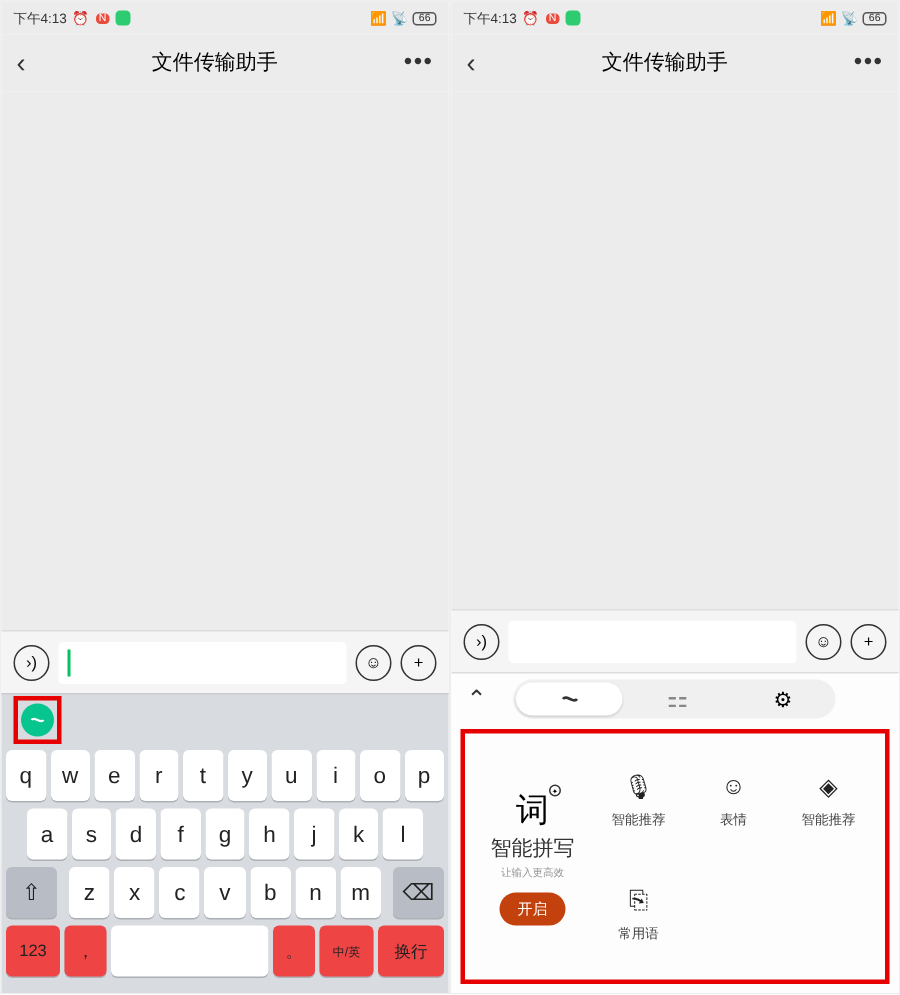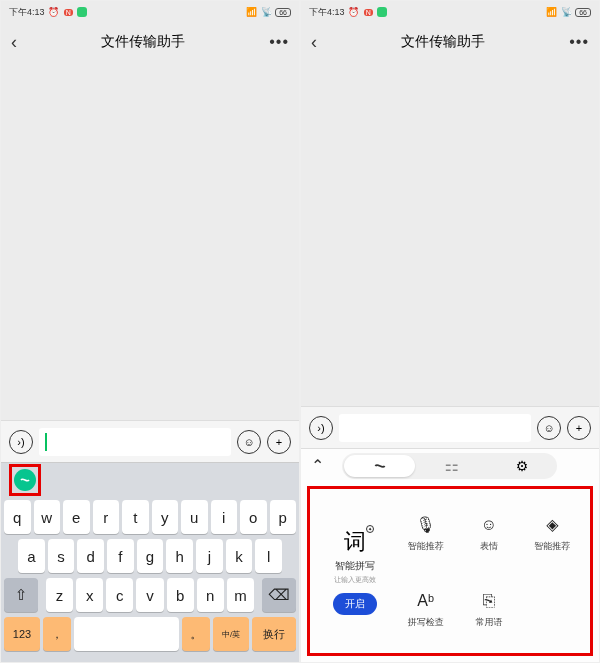--- a/index.html
+++ b/index.html
@@ -21,37 +21,37 @@
   .text-input { flex: 1; height: 28px; background: #fff; border-radius: 3px; display: flex; align-items: center; padding: 0 6px; }
   .cursor { width: 1.5px; height: 18px; background: #07c160; }
   
   .kbd-top { height: 34px; display: flex; align-items: center; padding: 0 8px; background: #d8dbe0; border-top:1px solid #ccc;}
   .red-box { border: 3px solid #e60000; padding: 2px; }
   .green-circ { width: 22px; height: 22px; background: #07c58f; border-radius: 50%; display:flex; align-items:center; justify-content:center;}
   .green-circ svg { width:12px; height:12px; }
   .keyboard { background: #d8dbe0; padding: 4px 3px 6px; }
   .krow { display: flex; gap: 3px; margin-bottom: 5px; justify-content: center; }
   .key { flex: 1; height: 34px; background: #fff; border-radius: 4px; display: flex; align-items: center; justify-content: center; font-size: 15px; color: #222; box-shadow: 0 1px 0 rgba(0,0,0,0.2); }
-  .key.fn { background: #fdba74; font-size: 11px; }
+  .key.fn { background: #ef4444; font-size: 11px; }
   .key.shift, .key.del { flex: 0 0 34px; background:#b7bcc5;}
   .key.space { flex: 3; }
   .row2 { padding: 0 14px; }
   
   .panel-top { height: 34px; display: flex; align-items: center; padding: 0 10px; gap: 10px; background: #fdfdfd; border-top:1px solid #ddd; }
   .pill-group { flex: 1; display: flex; background: #f0f0f0; border-radius: 16px; height: 26px; margin: 0 8px; }
   .pill { flex: 1; display: flex; align-items: center; justify-content: center; }
   .pill.active { background: #fff; border-radius: 14px; margin:2px; box-shadow: 0 1px 2px rgba(0,0,0,0.15);}
   .panel-body-wrap { flex:1; padding: 4px 6px 6px; background:#fdfdfd; position:relative;}
   .panel-body { border: 3px solid #e60000; height: 100%; display: flex; padding: 8px; }
   .smart-card { width: 78px; display:flex; flex-direction:column; align-items:center; justify-content:center; gap:2px; padding-right:4px;}
   .ci { font-size: 22px; font-weight: 500; position:relative;}
   .ci-badge { position:absolute; top:-2px; right:-8px; width:8px; height:8px; border:1px solid #333; border-radius:50%; font-size:5px; display:flex; align-items:center; justify-content:center;}
-  .sm-label { font-size: 10px; color:#333; }
+  .sm-label { font-size: 14px; color:#333; }
   .sm-sub { font-size: 7px; color:#999; }
-  .open-btn { margin-top:6px; background:#1d4ed8; color:#fff; font-size:10px; padding: 4px 12px; border-radius: 12px; }
+  .open-btn { margin-top:6px; background:#c2410c; color:#fff; font-size:10px; padding: 4px 12px; border-radius: 12px; }
   .feat-grid { flex:1; display:grid; grid-template-columns: repeat(3,1fr); grid-template-rows: repeat(2,1fr); gap:4px;}
   .feat { display:flex; flex-direction:column; align-items:center; justify-content:center; gap:4px; font-size:9px; color:#444;}
   .feat-icon { width:22px; height:22px; display:flex; align-items:center; justify-content:center; font-size:16px; color:#222;}
   .chevron-up { font-size:16px; color:#333;}
   .gear { font-size:14px;}
   .right-panel-container { display:flex; flex-direction:column; background:#fdfdfd; height: 214px;}
 </style>
 </head>
 <body>
 
@@ -197,24 +197,20 @@
             </div>
             <div class="feat">
               <div class="feat-icon">☺</div>
               <div>表情</div>
             </div>
             <div class="feat">
               <div class="feat-icon">◈</div>
               <div>智能推荐</div>
             </div>
             <div class="feat">
-              <div class="feat-icon">Aᵇ</div>
-              <div>拼写检查</div>
-            </div>
-            <div class="feat">
               <div class="feat-icon">⎘</div>
               <div>常用语</div>
             </div>
             <div></div>
           </div>
       </div>
     </div>
   </div>
 </div>
 

